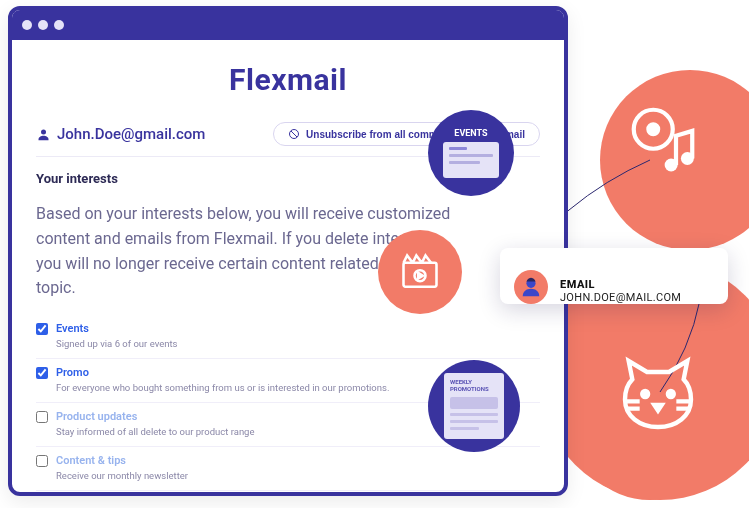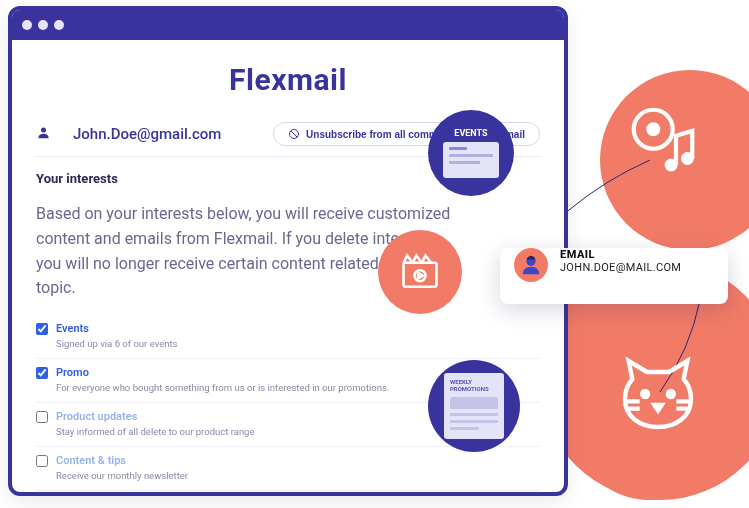--- a/index.html
+++ b/index.html
@@ -53,21 +53,21 @@
 
   .headrow {
     display: flex;
     justify-content: space-between;
     align-items: center;
     border-bottom: 1px solid #eceaf6;
     padding-bottom: 10px;
     margin-bottom: 14px;
   }
   .user {
-    display: flex; gap: 22px;
+    display: flex; align-items: center; gap: 6px;
     color: #39339e; font-size: 15px; font-weight: 500;
   }
   .unsub {
     display: flex; align-items: center; gap: 6px;
     border: 1px solid #d9d5ef;
     border-radius: 18px;
     padding: 5px 14px;
     font-size: 10px;
     color: #39339e;
     background: #fff;
@@ -157,21 +157,21 @@
   .cat-ico   { position:absolute; top:350px; left:614px; }
 
   
   .email-card {
     position: absolute;
     top: 248px; left: 500px;
     width: 228px; height: 56px;
     background: #fff;
     border-radius: 8px;
     box-shadow: 0 6px 22px rgba(30,20,80,.18);
-    display: flex; align-items: flex-start;
+    display: flex; align-items: flex-end;
     gap: 12px; padding: 0 14px;
   }
   .avatar {
     width: 34px; height: 34px; border-radius: 50%;
     background: #f27b68;
     display:flex;align-items:center;justify-content:center;
   }
   .email-txt .lbl { font-size: 11px; font-weight: 800; letter-spacing:.5px; color:#111;}
   .email-txt .val { font-size: 11px; color:#222; letter-spacing:.3px;}
 

